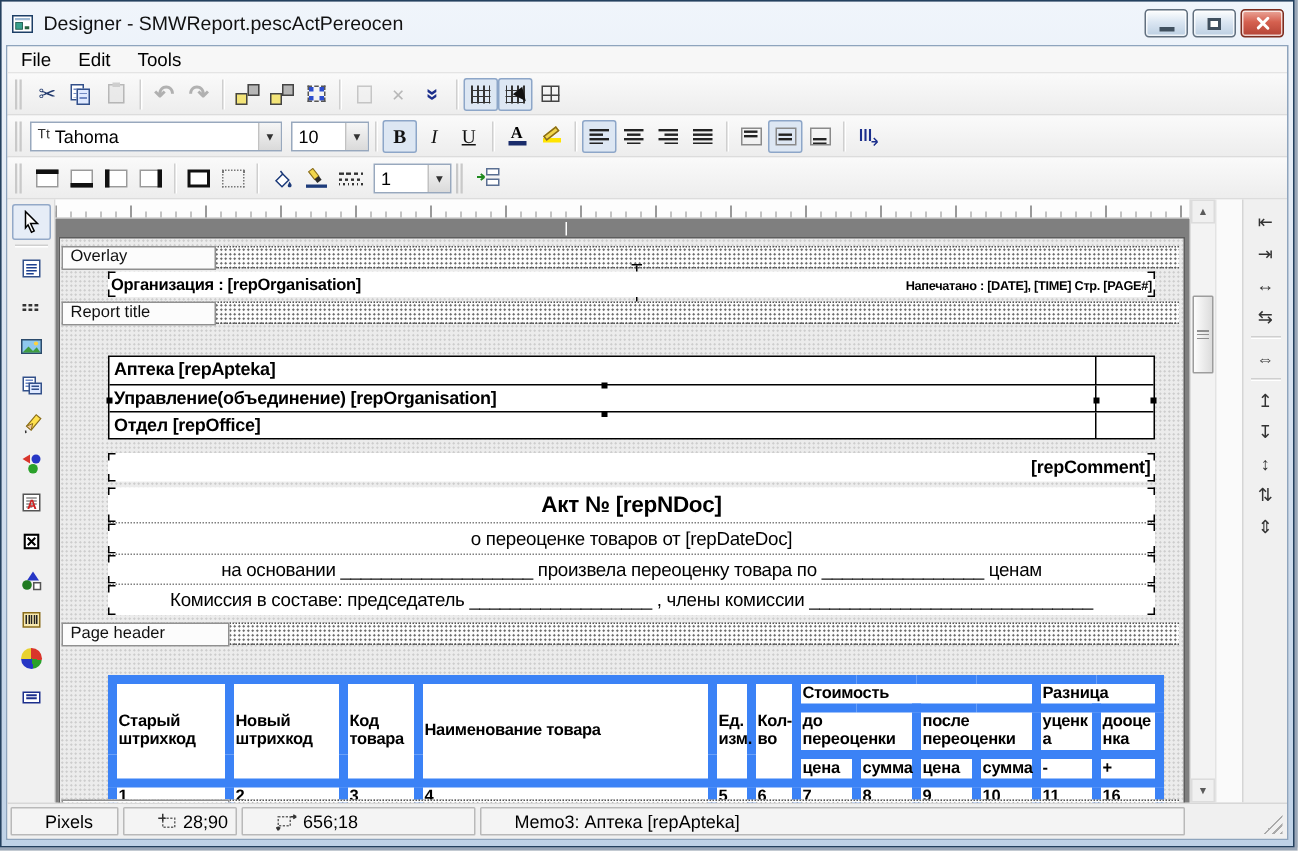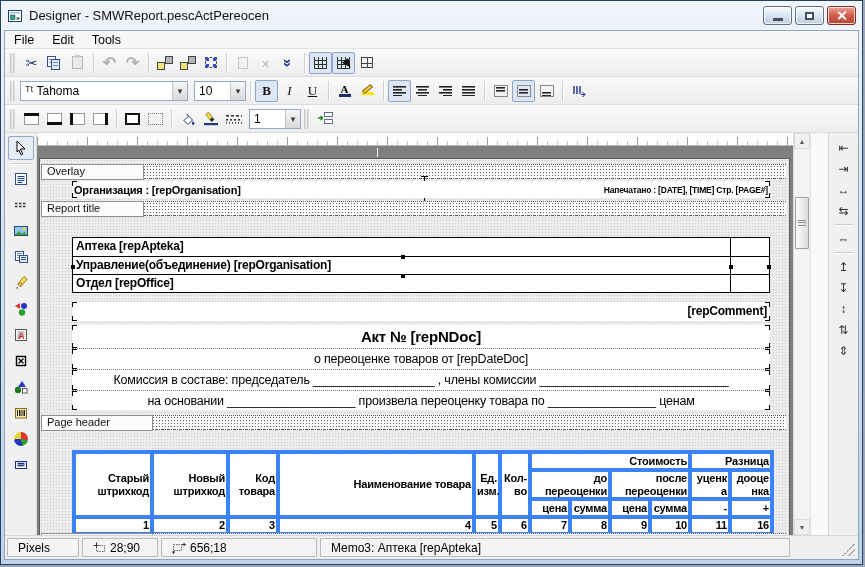--- a/index.html
+++ b/index.html
@@ -151,41 +151,41 @@
   .hd{position:absolute;width:4px;height:4px;background:#000;z-index:6;}
   .comment{left:32px;top:143px;width:698px;height:19px;font-size:12px;font-weight:bold;text-align:right;line-height:18px;padding-right:3px;}
   .stack{position:absolute;left:32px;top:166px;width:698px;background:#fff;}
   .srow{position:relative;text-align:center;background-color:#fff;}
   .srow+.srow{border-top:1px dotted #808080;}
   .s1{height:23px;font-size:15px;font-weight:bold;line-height:23px;}
   .s2{height:21px;font-size:12.5px;line-height:21px;}
   .s3{height:21px;font-size:12.5px;line-height:21px;}
   .s4{height:20px;font-size:12.5px;line-height:20px;}
   table.rep{position:absolute;left:32px;top:291px;width:698px;border-collapse:collapse;table-layout:fixed;background:#fff;}
-  table.rep th,table.rep td{border:4px solid #3b82f6;font-size:11px;font-weight:bold;text-align:right;vertical-align:middle;padding:0 1px;line-height:1.15;letter-spacing:-0.2px;}
+  table.rep th,table.rep td{border:6px solid #3b82f6;font-size:11px;font-weight:bold;text-align:left;vertical-align:middle;padding:0 1px;line-height:1.15;letter-spacing:-0.2px;}
   .wrapany{word-break:break-all;}
   .sliver{top:374px;}
   
   .vscroll{width:17px;background:#f3f3f3;border-left:1px solid #dcdcdc;display:flex;flex-direction:column;}
   .sbtn{height:16px;display:flex;align-items:center;justify-content:center;background:#f0f0f0;border:1px solid #dcdcdc;}
   .sbtn.up::before{content:"\25B2";font-size:7px;color:#5a5a5a;}
   .sbtn.down::before{content:"\25BC";font-size:7px;color:#5a5a5a;}
   .strack{flex:1;position:relative;}
   .sthumb{position:absolute;left:1px;right:1px;top:48px;height:52px;border:1px solid #9d9d9d;border-radius:1px;
     background:linear-gradient(90deg,#fdfdfd,#dcdcdc);display:flex;align-items:center;justify-content:center;}
   .sthumb .gl{width:8px;height:6px;background:repeating-linear-gradient(#8f8f8f 0 1px,transparent 1px 2.5px);}
   .spacer{width:18px;background:#fafafa;border-left:1px solid #e3e3e3;}
   
   .rightbar{width:30px;background:#f0f0f0;border-left:1px solid #d5d5d5;display:flex;flex-direction:column;align-items:center;padding-top:4px;}
   .rbtn{width:24px;height:21px;display:flex;align-items:center;justify-content:center;border:1px solid transparent;border-radius:2px;color:#333;font-size:12px;}
   .rbtn span{pointer-events:none;}
   .rb-sep{width:20px;height:1px;background:#cfcfcf;box-shadow:0 1px 0 #fff;margin:3px 0;}
   
   .statusbar{height:24px;background:#f0f0f0;border-top:1px solid #d7d7d7;display:flex;align-items:stretch;padding:2px;font-size:12px;}
-  .panel{border:1px solid #b9b9b9;border-radius:1px;display:flex;align-items:center;padding:0 10px;margin-right:3px;background:#f4f4f4;white-space:nowrap;}
+  .panel{border:1px solid #b9b9b9;border-radius:1px;display:flex;align-items:center;padding:0 22px;margin-right:3px;background:#f4f4f4;white-space:nowrap;}
   .panel svg{margin-right:4px;flex:none;}
   .gripzone{flex:1;position:relative;}
   .resize-grip{position:absolute;right:1px;bottom:1px;width:13px;height:13px;background:
     linear-gradient(135deg,transparent 0 50%,#aaa 50% 57%,transparent 57% 72%,#aaa 72% 79%,transparent 79% 93%,#aaa 93%);}
 </style>
 </head>
 <body>
 
 <div class="window">
 
@@ -537,22 +537,22 @@
               <span class="hd" style="left:328px;top:17px;"></span>
               <span class="hd" style="left:328px;top:36px;"></span>
               <span class="hd" style="left:694px;top:27px;"></span>
             </div>
 
             <div class="memo mk comment rpt">[repComment]</div>
 
             <div class="stack rpt">
               <div class="srow s1 mk">Акт № [repNDoc]</div>
               <div class="srow s2 mk">о переоценке товаров от [repDateDoc]</div>
+              <div class="srow s4 mk">на основании ___________________ произвела переоценку товара по ________________ ценам</div>
               <div class="srow s3 mk">Комиссия в составе: председатель __________________ , члены комиссии ____________________________</div>
-              <div class="srow s4 mk">на основании ___________________ произвела переоценку товара по ________________ ценам</div>
             </div>
 
             <div class="bandrow" style="top:256px;">
               <span class="bandfill"></span>
               <span class="bandtab" style="width:112px;">Page header</span>
             </div>
 
             <table class="rep rpt">
               <colgroup>
                 <col style="width:78px">

